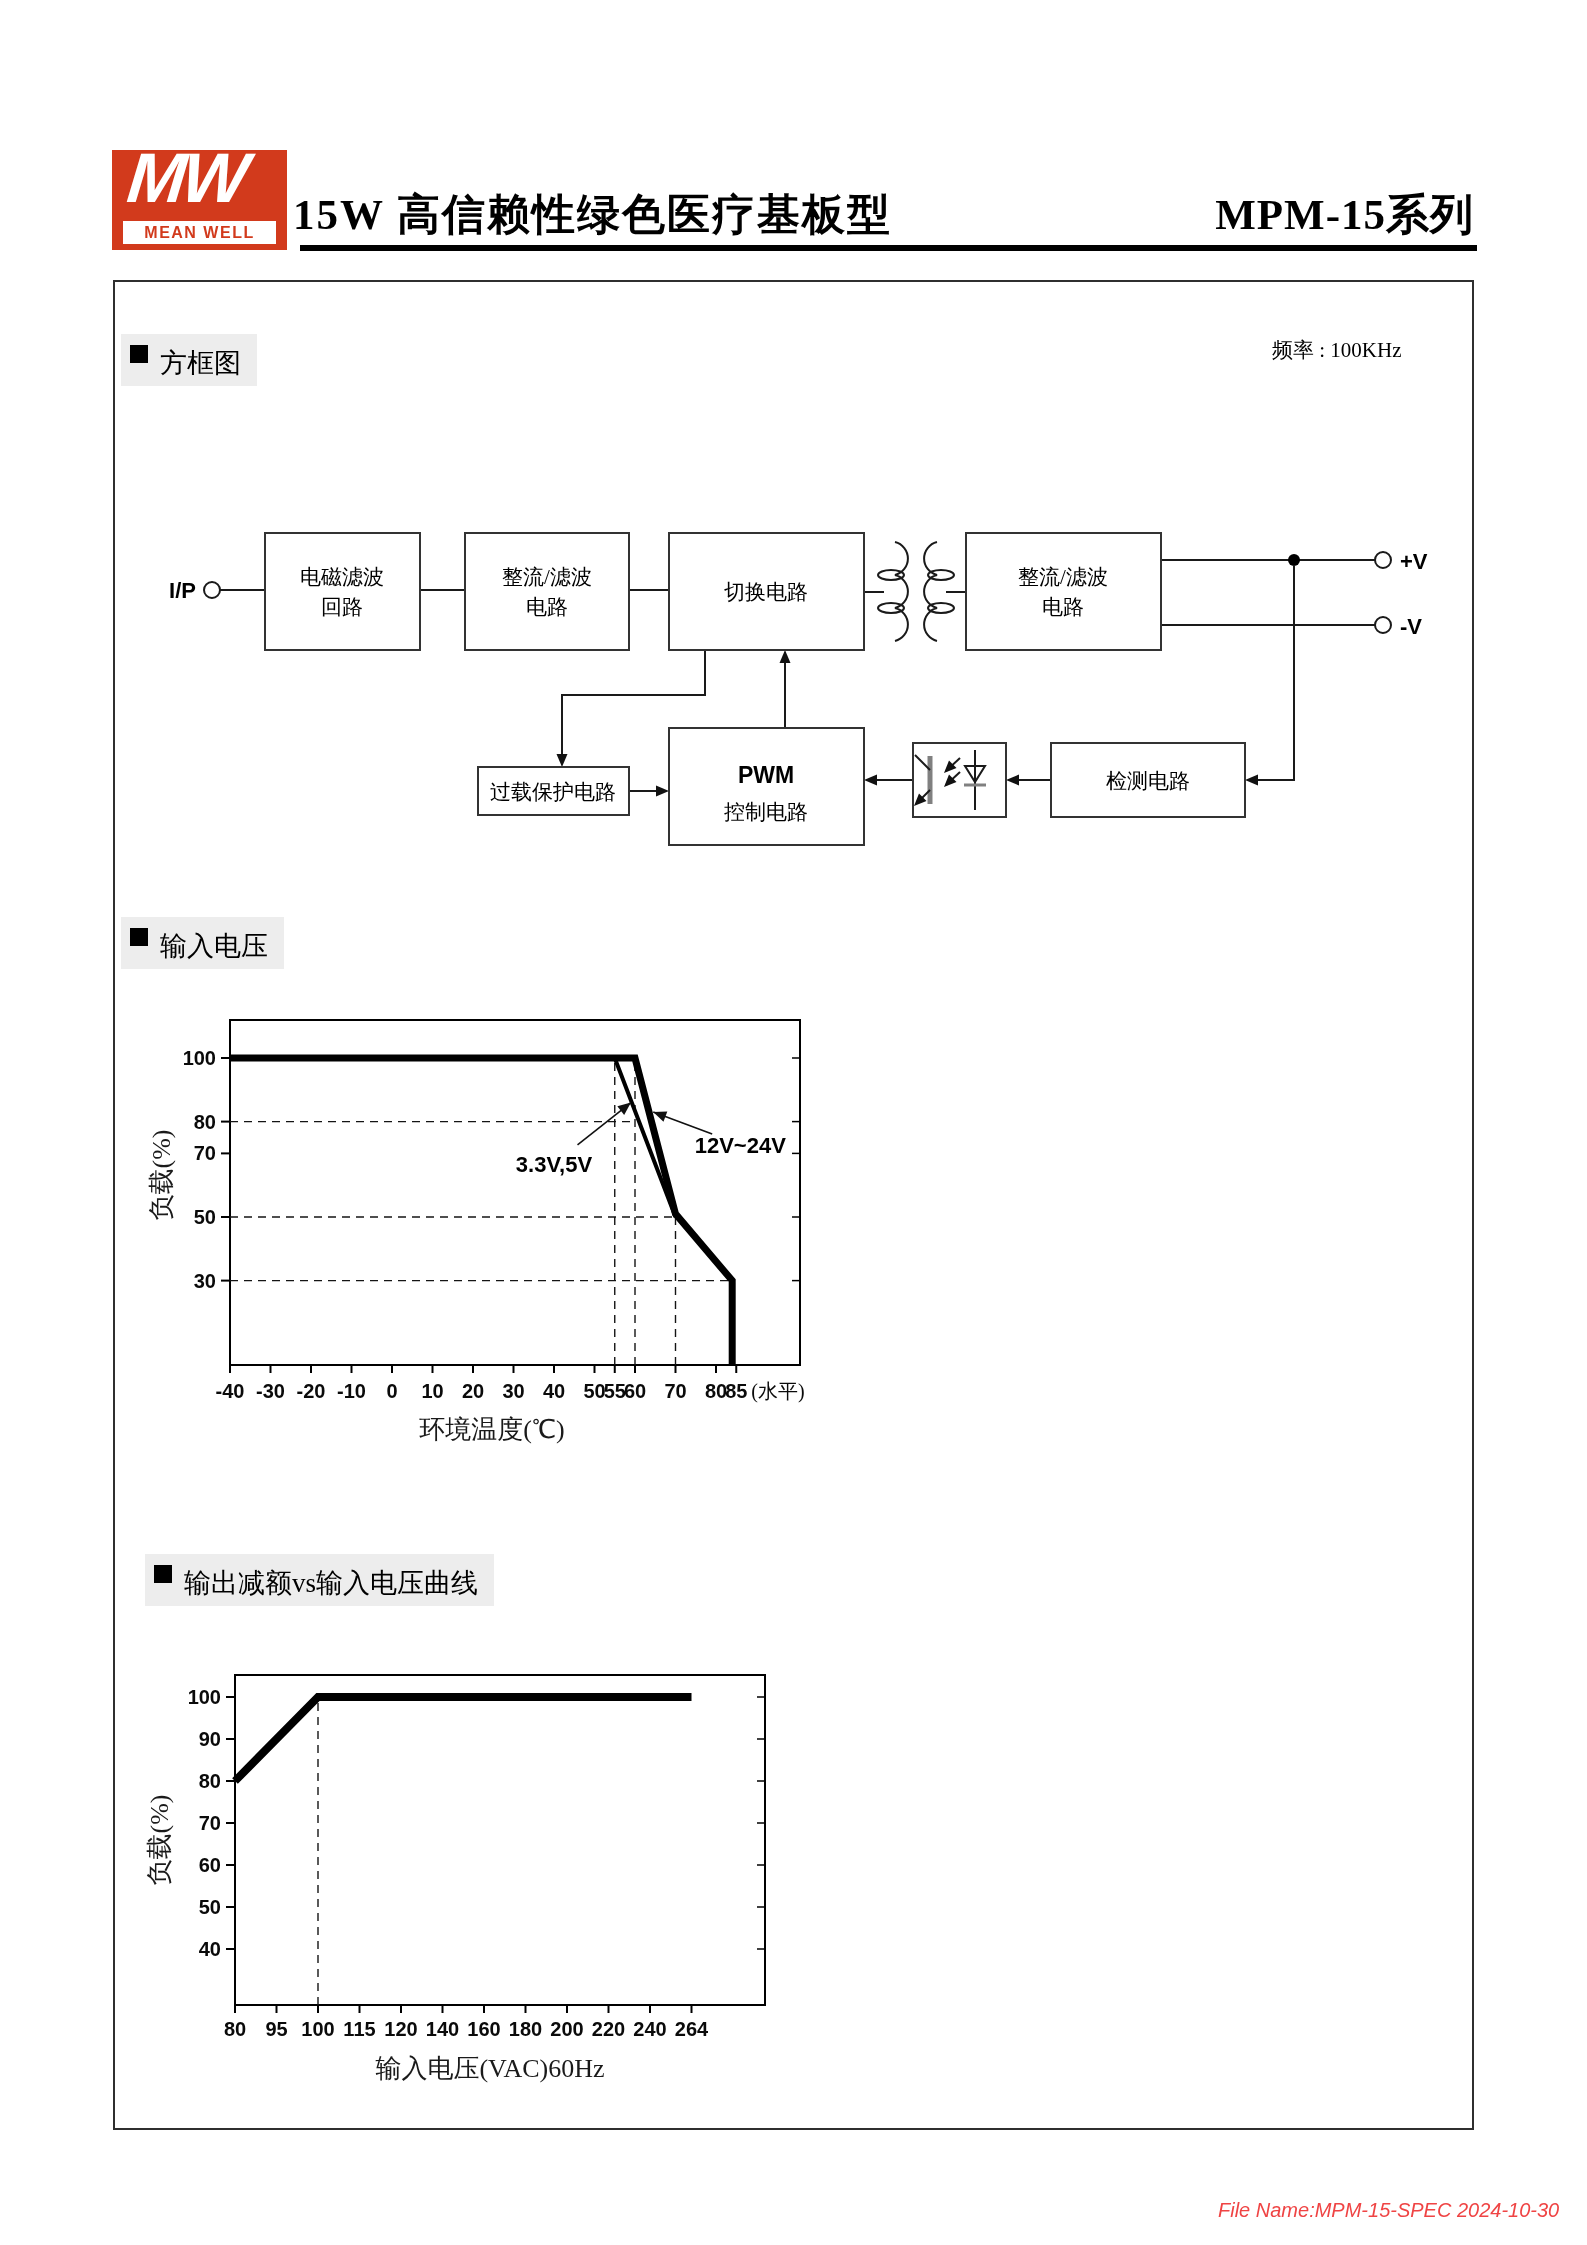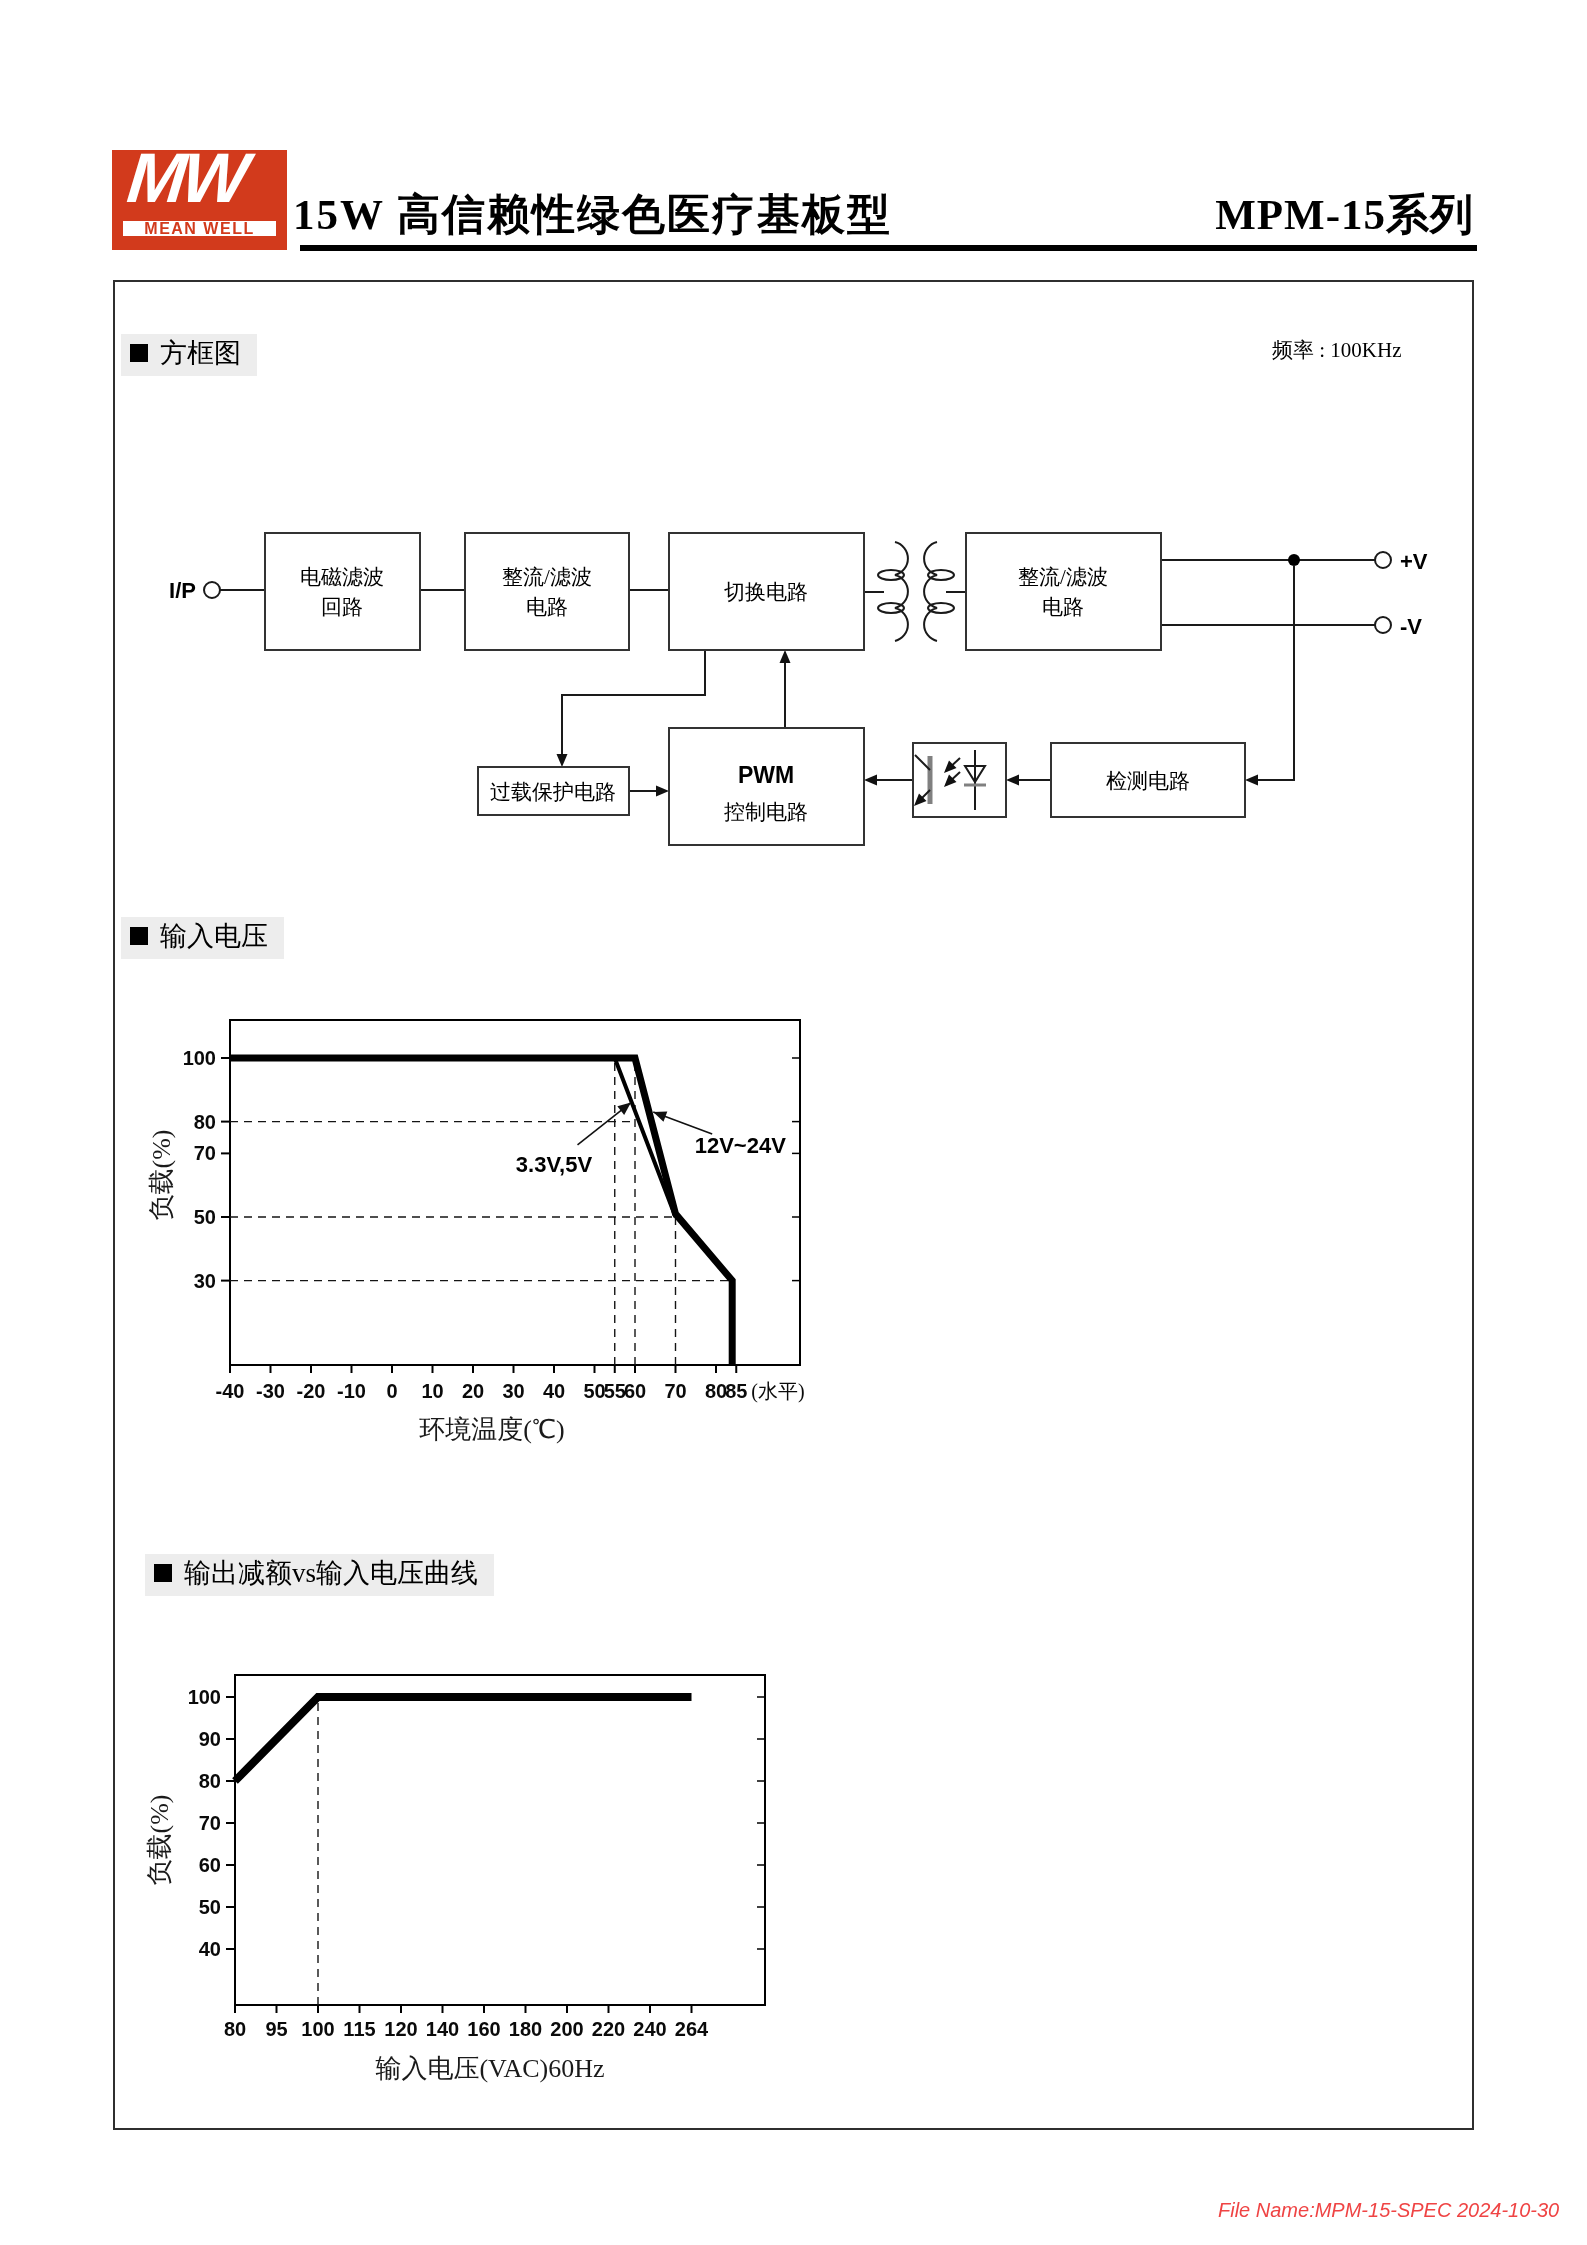--- a/index.html
+++ b/index.html
@@ -3,31 +3,31 @@
 <meta charset="utf-8">
 <style>
   html,body{margin:0;padding:0}
   body{width:1587px;height:2245px;position:relative;background:#fff;
        font-family:"Liberation Sans",sans-serif;color:#000;overflow:hidden}
   .abs{position:absolute}
   
   #logo{left:112px;top:150px;width:175px;height:100px;background:#d23a1c}
   .mw{position:absolute;top:-12px;left:16px;font:italic 900 70px "Liberation Sans",sans-serif;
       color:#fff;letter-spacing:-4px;transform:skewX(-6deg)}
-  .brand{position:absolute;left:11px;top:71px;width:153px;height:15px;background:#fff;
+  .brand{position:absolute;left:11px;top:71px;width:153px;height:23px;background:#fff;
          display:flex;align-items:center;justify-content:center;
          font:bold 16px "Liberation Sans",sans-serif;letter-spacing:1.5px;color:#d23a1c}
   .h-title{left:293px;top:186px;font:bold 43px "Liberation Serif",serif;letter-spacing:2px;white-space:nowrap}
   .h-series{right:113px;top:186px;font:bold 43px "Liberation Serif",serif;letter-spacing:1px;white-space:nowrap}
   .h-rule{left:300px;top:245px;width:1177px;height:6px;background:#000}
   
   #mainbox{left:113px;top:280px;width:1361px;height:1850px;border:2px solid #2f2f2f;box-sizing:border-box}
   
-  .sec{position:absolute;background:#ededed;display:flex;align-items:center;gap:12px;
-       font:27px "Liberation Serif",serif;padding:1px 16px 5px 9px;white-space:nowrap}
+  .sec{position:absolute;background:#ededed;display:flex;align-items:flex-start;gap:12px;
+       font:27px "Liberation Serif",serif;padding:11px 16px 5px 9px;white-space:nowrap}
   .sq{width:18px;height:18px;background:#000;flex:0 0 auto}
   .freq{left:1272px;top:336px;font:21px "Liberation Serif",serif;white-space:nowrap}
   .footer{left:1218px;top:2199px;font:italic 20px "Liberation Sans",sans-serif;color:#ef4444;white-space:nowrap}
   
   .blk{font:21px "Liberation Serif",serif;fill:#000;text-anchor:middle}
   .blk-en{font:bold 23px "Liberation Sans",sans-serif;fill:#000;text-anchor:middle}
   .io{font:bold 22px "Liberation Sans",sans-serif;fill:#000}
   .tick{font:bold 20px "Liberation Sans",sans-serif;fill:#0a0a0a}
   .zhlab{font:26px "Liberation Serif",serif;fill:#1a1a1a}
   .ann{font:600 22px "Liberation Sans",sans-serif;fill:#000}

